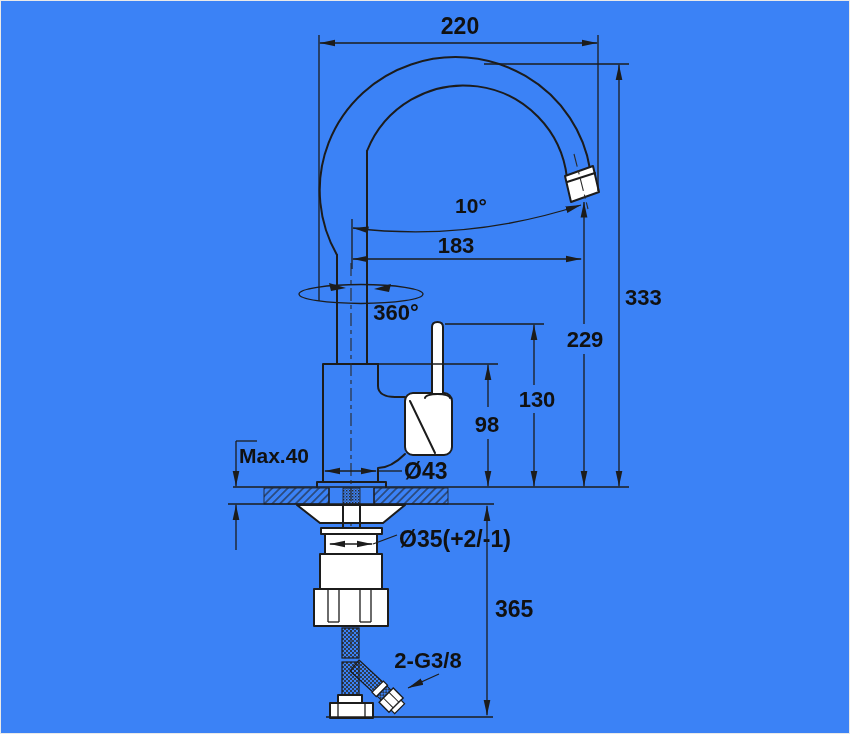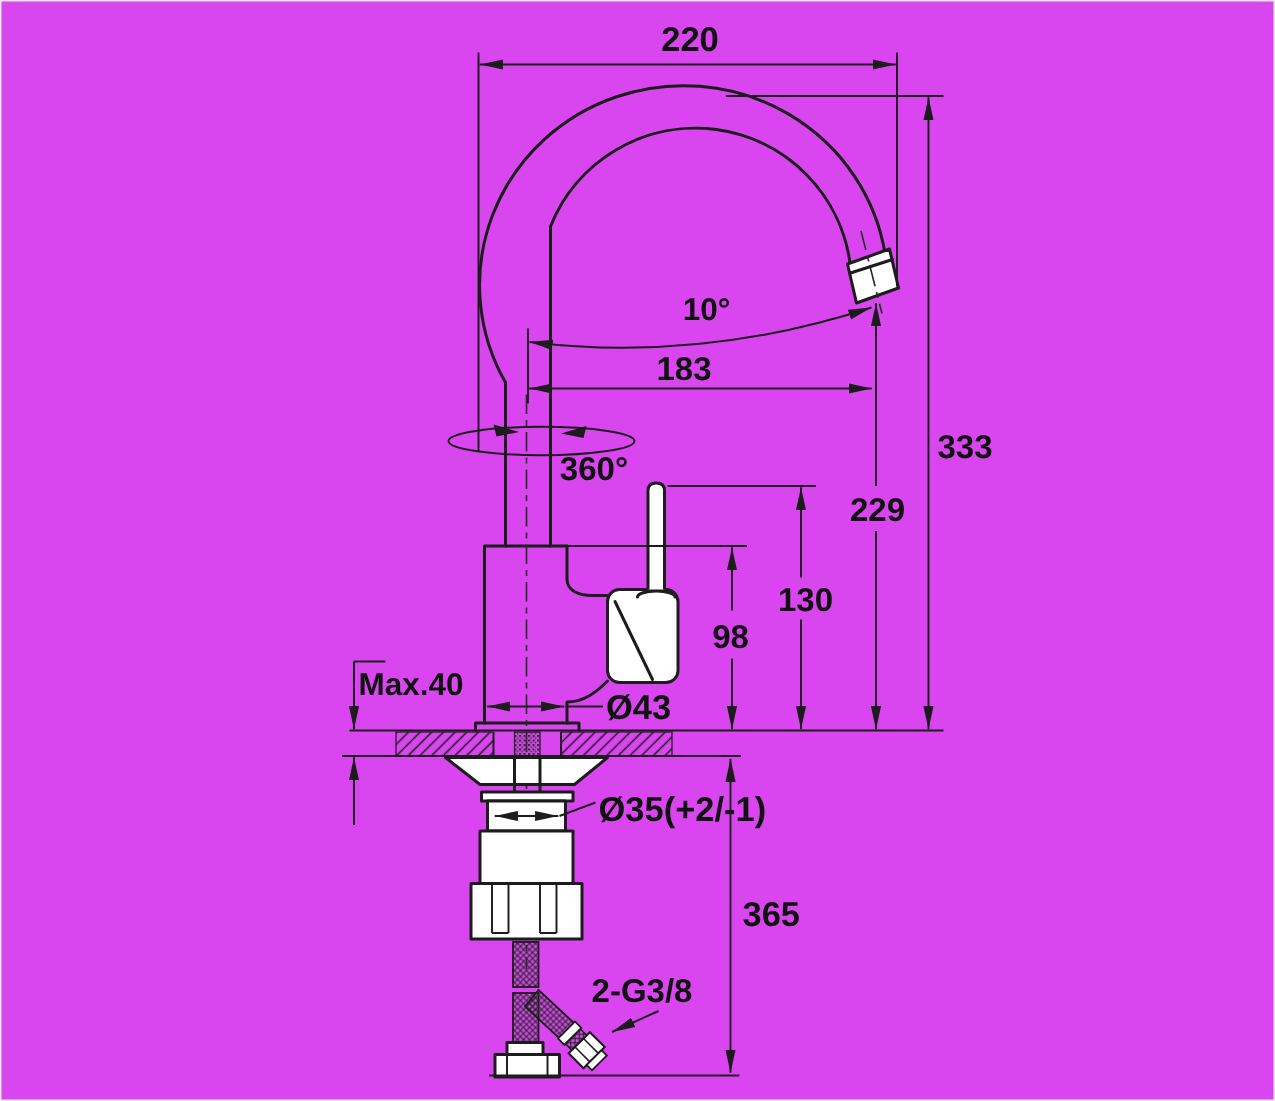--- a/index.html
+++ b/index.html
@@ -1,17 +1,17 @@
 <!DOCTYPE html>
 <html><head>
 <meta charset="utf-8">
 <style>
   html,body{margin:0;padding:0;background:#fff;}
   body{font-family:"Liberation Sans",sans-serif;}
-  .canvas{width:850px;height:734px;position:relative;background:#d946ef;box-sizing:border-box;border:1px solid #e9e9e9;}
+  .canvas{width:850px;height:734px;position:relative;background:#3b82f6;box-sizing:border-box;border:1px solid #e9e9e9;}
   svg{display:block;}
   
   .obj{stroke:#1c1c1c;stroke-width:2;fill:none;stroke-linecap:round;stroke-linejoin:round;}
   .objf{stroke:#1c1c1c;stroke-width:2;fill:#ffffff;stroke-linejoin:round;}
   .thin{stroke:#1c1c1c;stroke-width:1.3;fill:none;}
   .dim{stroke:#1c1c1c;stroke-width:1.3;fill:none;}
   .cl{stroke:#2a2a2a;stroke-width:1.1;fill:none;stroke-dasharray:13 4 4 4;}
   .lbl{fill:#111;font-family:"Liberation Sans",sans-serif;font-weight:bold;}
   .s23{font-size:23px;} .s22{font-size:22px;} .s21{font-size:21px;}
   .mid{text-anchor:middle;}

